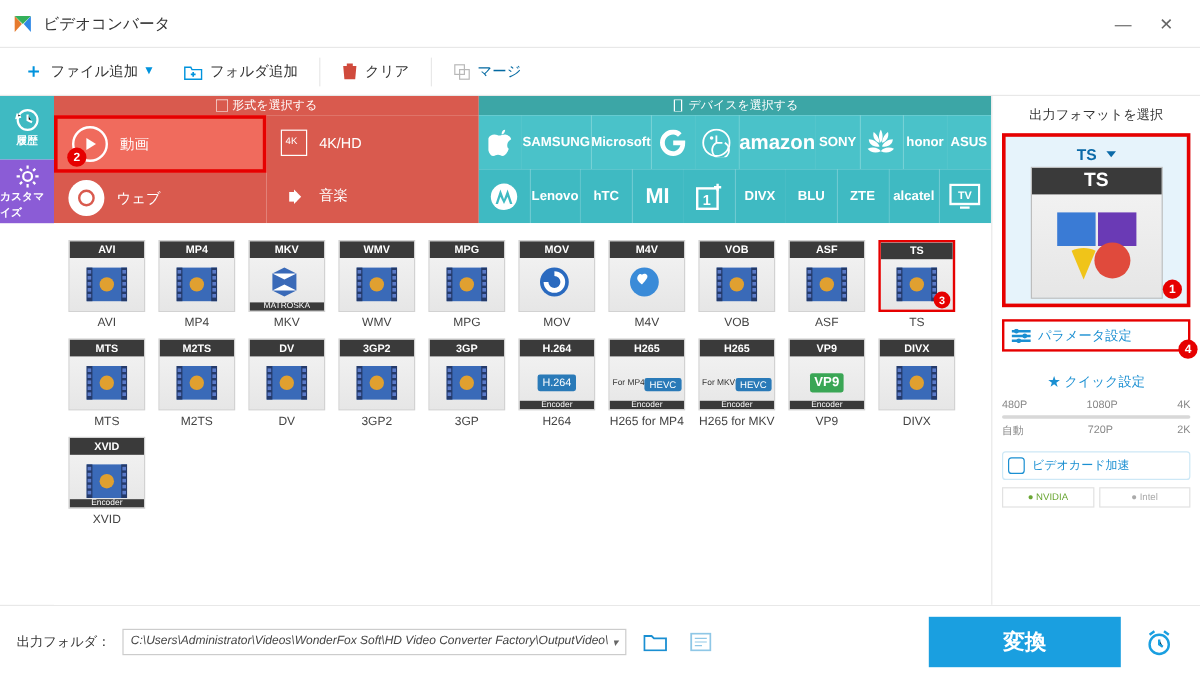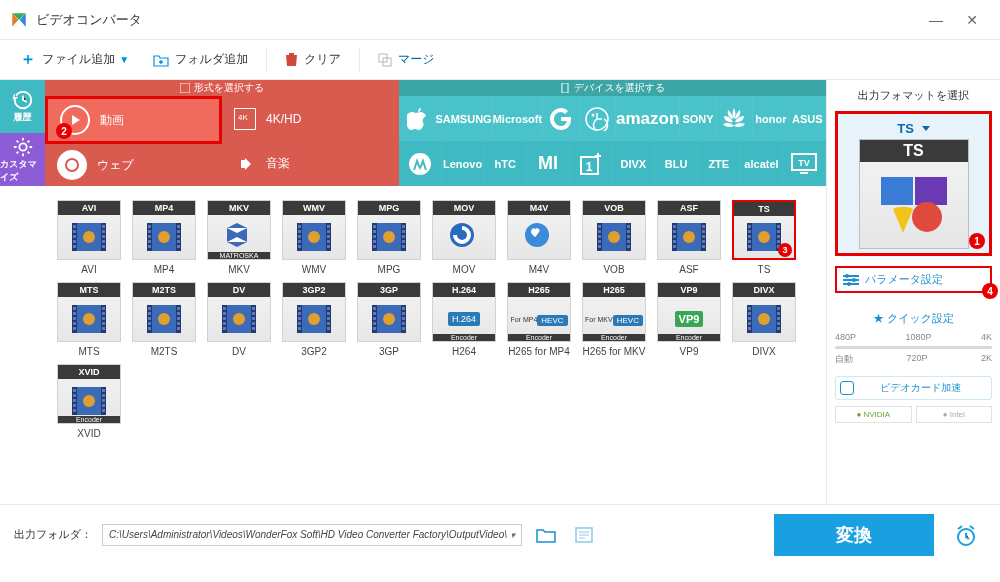--- a/index.html
+++ b/index.html
@@ -73,21 +73,21 @@
 .rp-preview .big .tag{ height:22px; background:#3a3a3a; color:#fff; font-weight:bold; display:flex; align-items:center; justify-content:center;}
 .rp-preview .c1{ position:absolute; bottom:4px; right:4px; background:#e60000; color:#fff; width:16px; height:16px; border-radius:50%; font-size:10px; display:flex; align-items:center; justify-content:center; font-weight:bold;}
 .rp-params { margin-top: 10px; border: 2px solid #e60000; padding: 4px 6px; display:flex; align-items:center; font-size:11px; color:#1a8fd2; cursor:pointer; position:relative;}
 .rp-params .c4{ position:absolute; bottom:-8px; right:-8px; background:#e60000; color:#fff; width:16px; height:16px; border-radius:50%; font-size:10px; display:flex; align-items:center; justify-content:center; font-weight:bold;}
 .rp-quick { margin-top: 18px; font-size: 11px; color: #1a8fd2; text-align: center; }
 .rp-quick::before{ content:"★ "; color:#1a8fd2;}
 .rp-slider { margin-top: 6px; }
 .rp-slider .marks{ display:flex; justify-content:space-between; font-size:9px; color:#888;}
 .rp-slider .track{ height:3px; background:#d8d8d8; margin:4px 0; border-radius:2px; position:relative;}
 .rp-slider .marks2{ display:flex; justify-content:space-between; font-size:9px; color:#888;}
-.rp-gpu { margin-top: 10px; border:1px solid #cde8f6; padding:4px; border-radius:3px; font-size:10px; color:#1a8fd2; display:flex; align-items:center; cursor:pointer;gap:20px;}
+.rp-gpu { margin-top: 10px; border:1px solid #cde8f6; padding:4px; border-radius:3px; font-size:10px; color:#1a8fd2; display:flex; align-items:center; cursor:pointer;}
 .rp-gpu .sw{ width:14px; height:14px; border:1px solid #1a8fd2; border-radius:3px; margin-right:6px;}
 .rp-vendors{ margin-top:6px; display:flex; gap:4px;}
 .rp-vendors .v{ flex:1; border:1px solid #e2e2e2; font-size:8px; color:#6aa634; display:flex; align-items:center; justify-content:center; padding:3px 0;}
 .rp-vendors .v.intel{ color:#aaa;}
 
 .footer { height: 60px; border-top: 1px solid #e8e8e8; display:flex; align-items:center; padding:0 14px; }
 .f-label{ font-size:11px; color:#333; margin-right:10px;}
 .f-path{ flex:1; max-width:420px; border:1px solid #ccc; height:22px; font-size:10px; padding:0 6px; display:flex; align-items:center; color:#444;font-style:italic;}
 .f-path::after{content:"▾"; margin-left:auto; color:#666; font-size:9px;}
 .f-ico{ width:28px; height:22px; margin-left:10px; display:flex; align-items:center; justify-content:center; cursor:pointer; color:#1a8fd2;}

